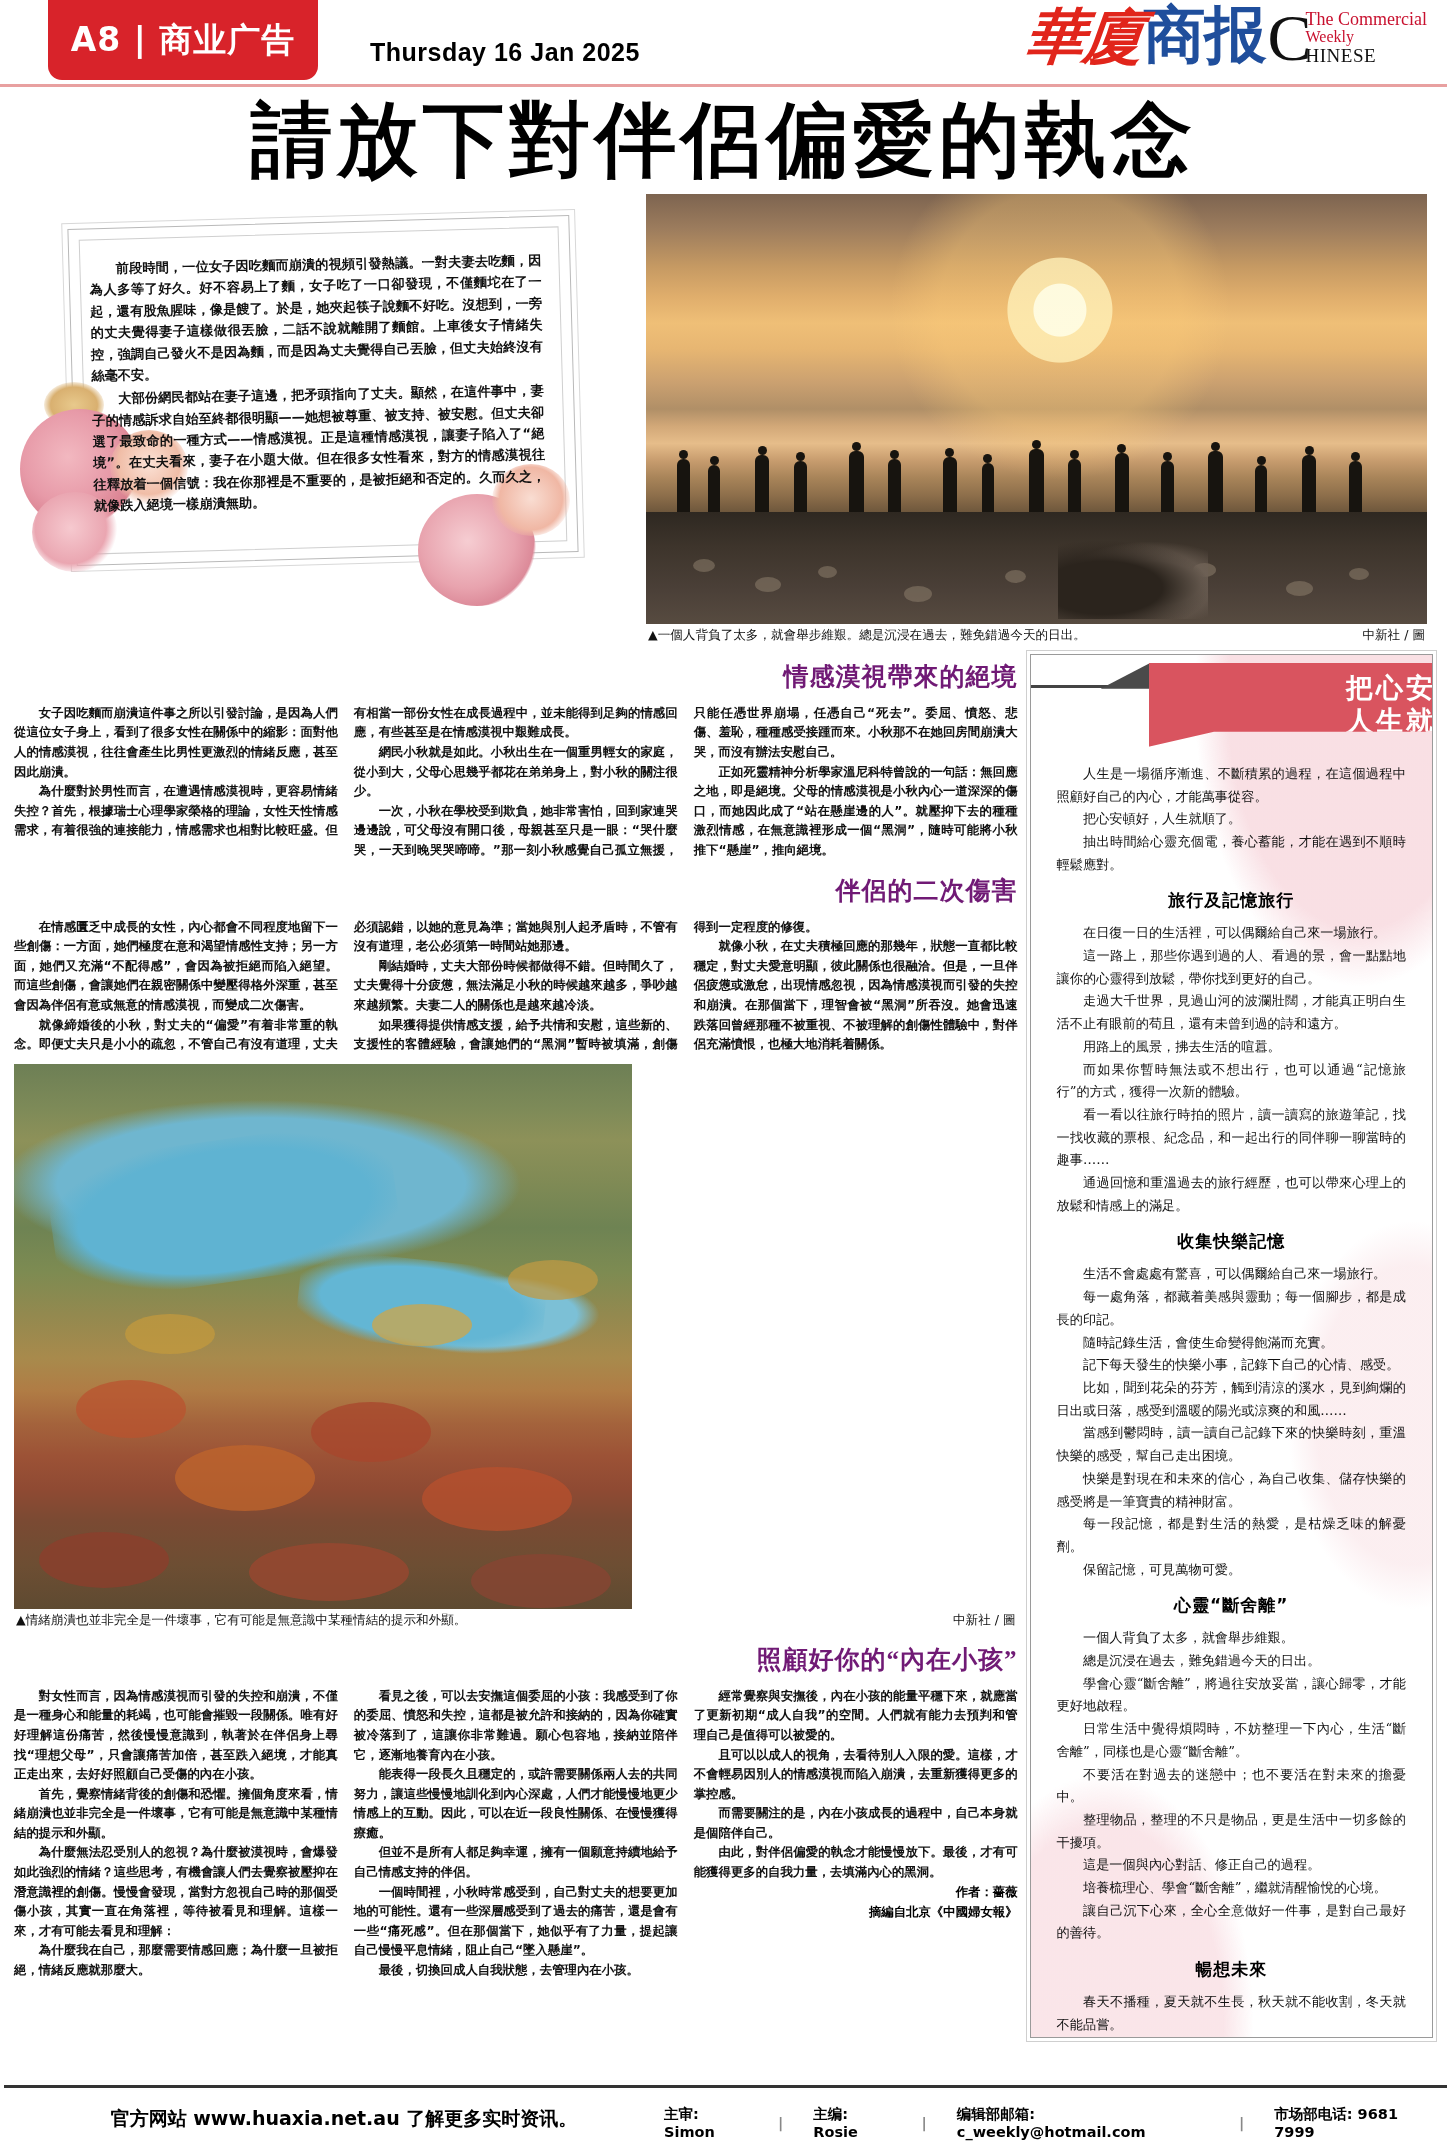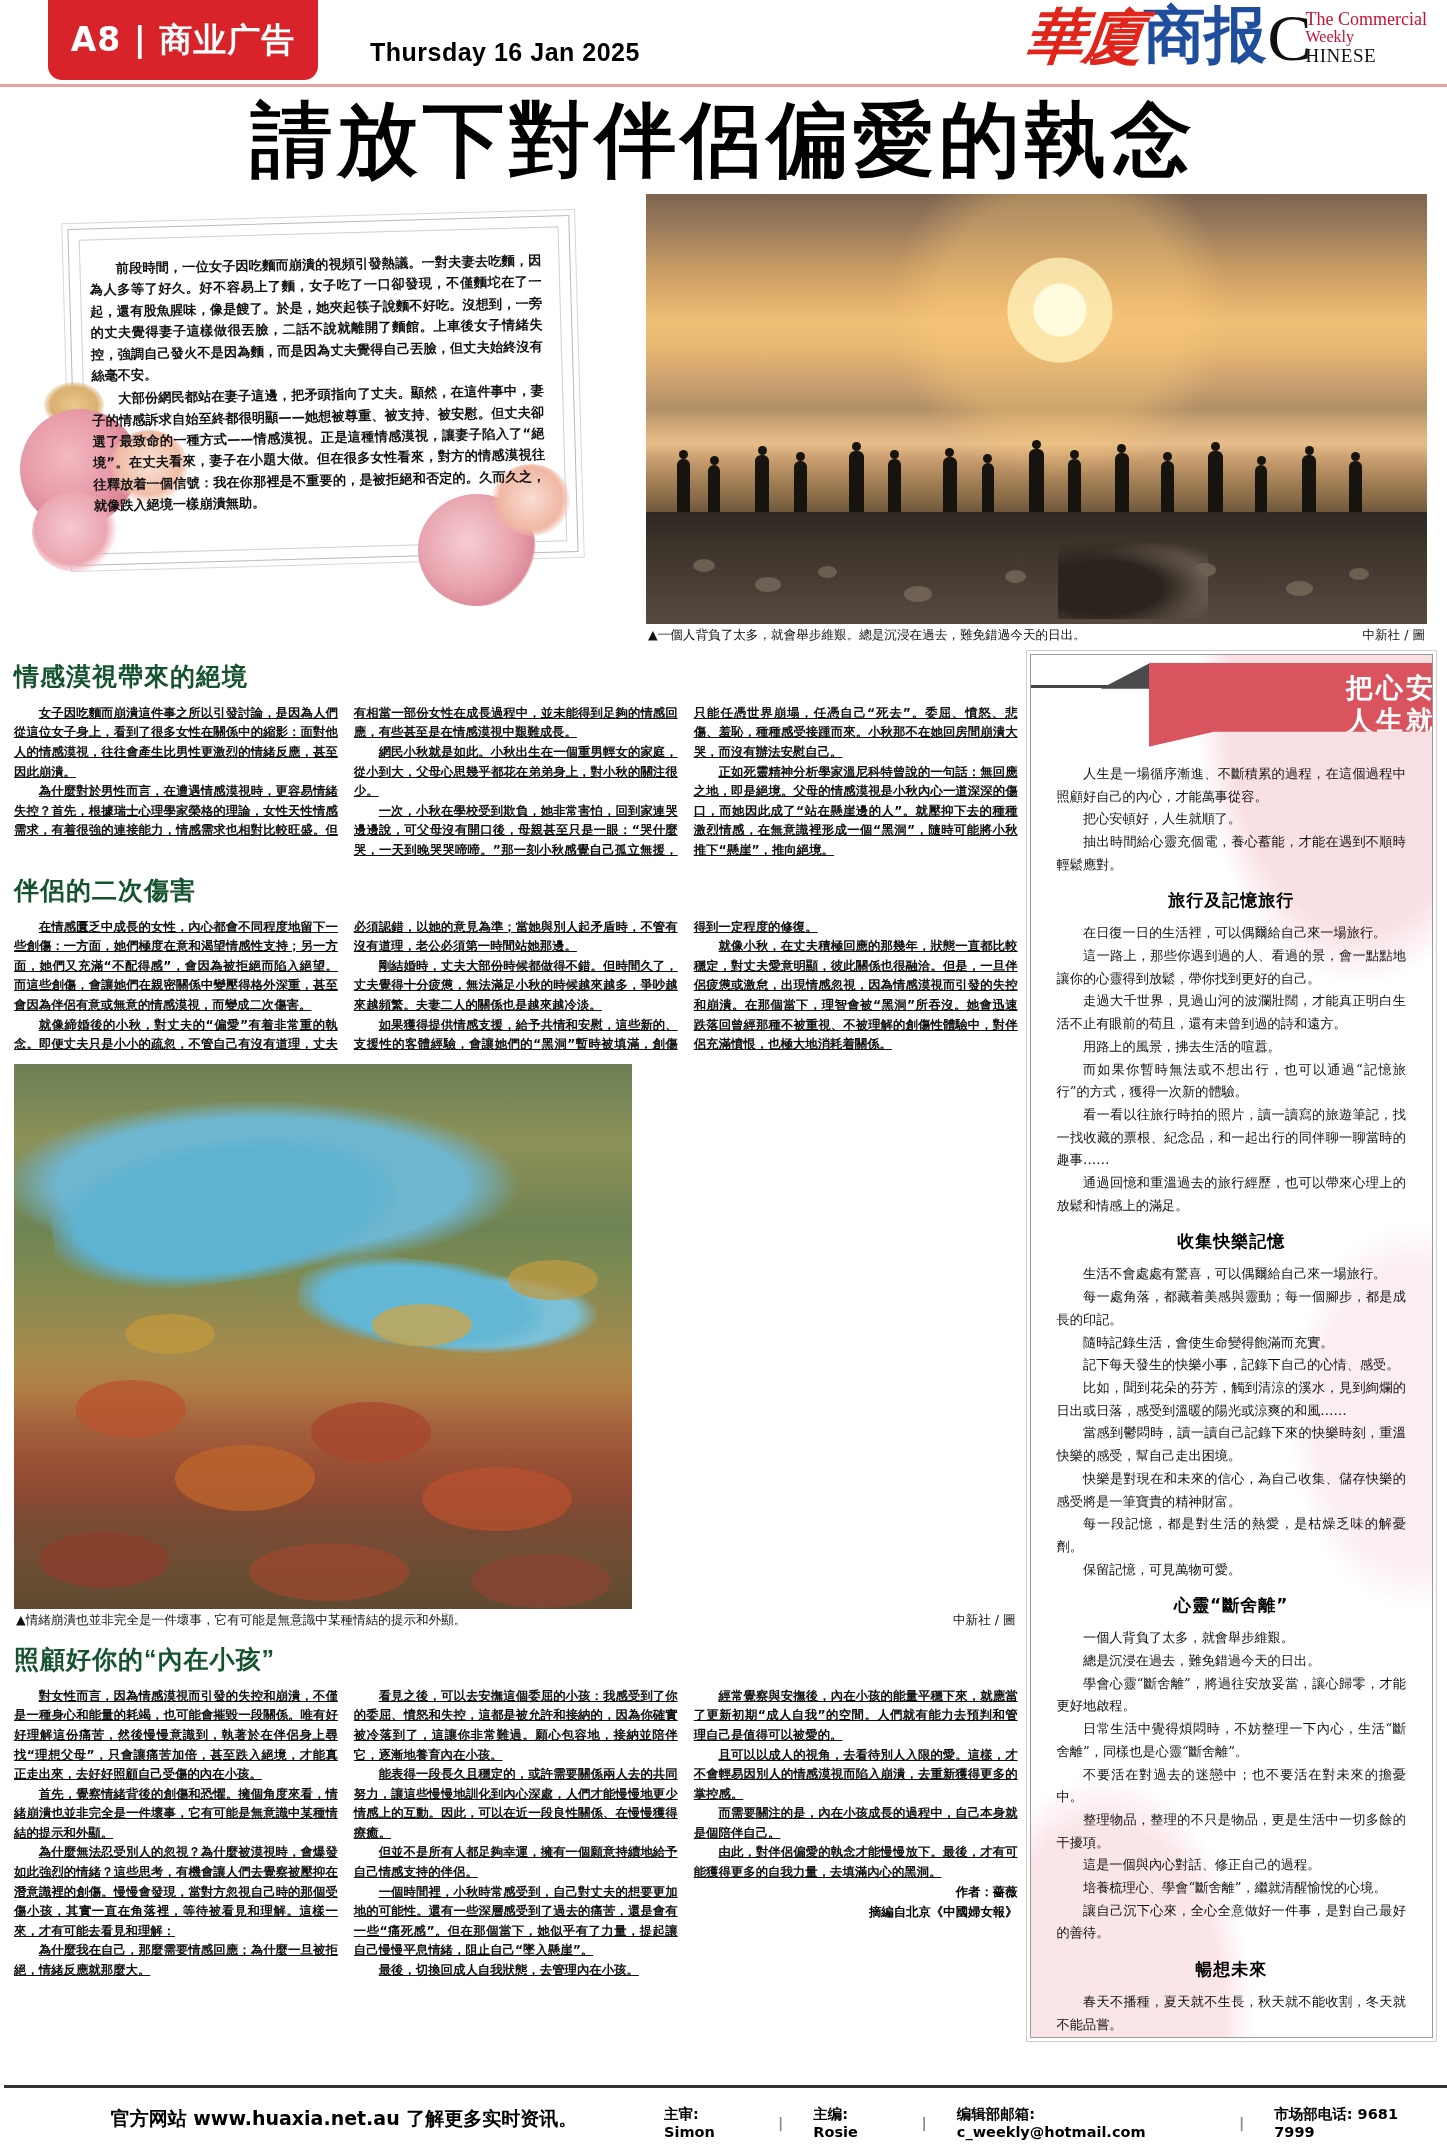--- a/index.html
+++ b/index.html
@@ -119,29 +119,29 @@
                radial-gradient(ellipse at 62% 55%, #6d6055 0 38%, rgba(90,80,70,0) 70%);}
   .cap{
     font-family:"DejaVu Sans",sans-serif;font-size:12.6px;color:#111;
     display:flex;justify-content:space-between;padding:3px 2px 0 2px;
   }
 
   
   .mainrow{display:flex;gap:12px;margin-top:2px;}
 
   .sec-title{
-    text-align:left;font-family:Liberation Sans, sans-serif;
+    text-align:right;font-family:Liberation Serif, serif;
     font-size:25px;font-weight:bold;letter-spacing:1px;
-    margin:14px 0 10px 0;color:#14532d;
+    margin:14px 0 10px 0;color:#701a75;
   }
   .cols3{column-count:3;column-gap:16px;column-fill:balance;}
   .cols3 p{
     margin:0;text-indent:2em;text-align:justify;
     font-family:"DejaVu Sans",sans-serif;font-weight:bold;
-    font-size:12.4px;line-height:1.58;color:#111;text-decoration:underline;
+    font-size:12.4px;line-height:1.58;color:#111;
   }
 
   .landscape{position:relative;width:618px;height:545px;overflow:hidden;margin-top:10px;}
   .ls-bg{position:absolute;inset:0;
     background:
       radial-gradient(ellipse 60% 22% at 40% 22%, #6fb6cf 0 55%, rgba(110,180,205,0) 70%),
       radial-gradient(ellipse 26% 10% at 76% 46%, #7cc0d6 0 58%, rgba(124,192,214,0) 72%),
       linear-gradient(#6d7f55 0%,#7d8a58 8%,#8d9159 14%,#7f8a55 22%,#6e8353 30%,
                       #7d8b52 38%,#93894f 46%,#a88a4c 54%,#b07c45 60%,
                       #a4633c 66%,#9c5236 72%,#8f4a33 78%,#7a4a33 84%,#6d4e33 92%,#5e4a31 100%);

